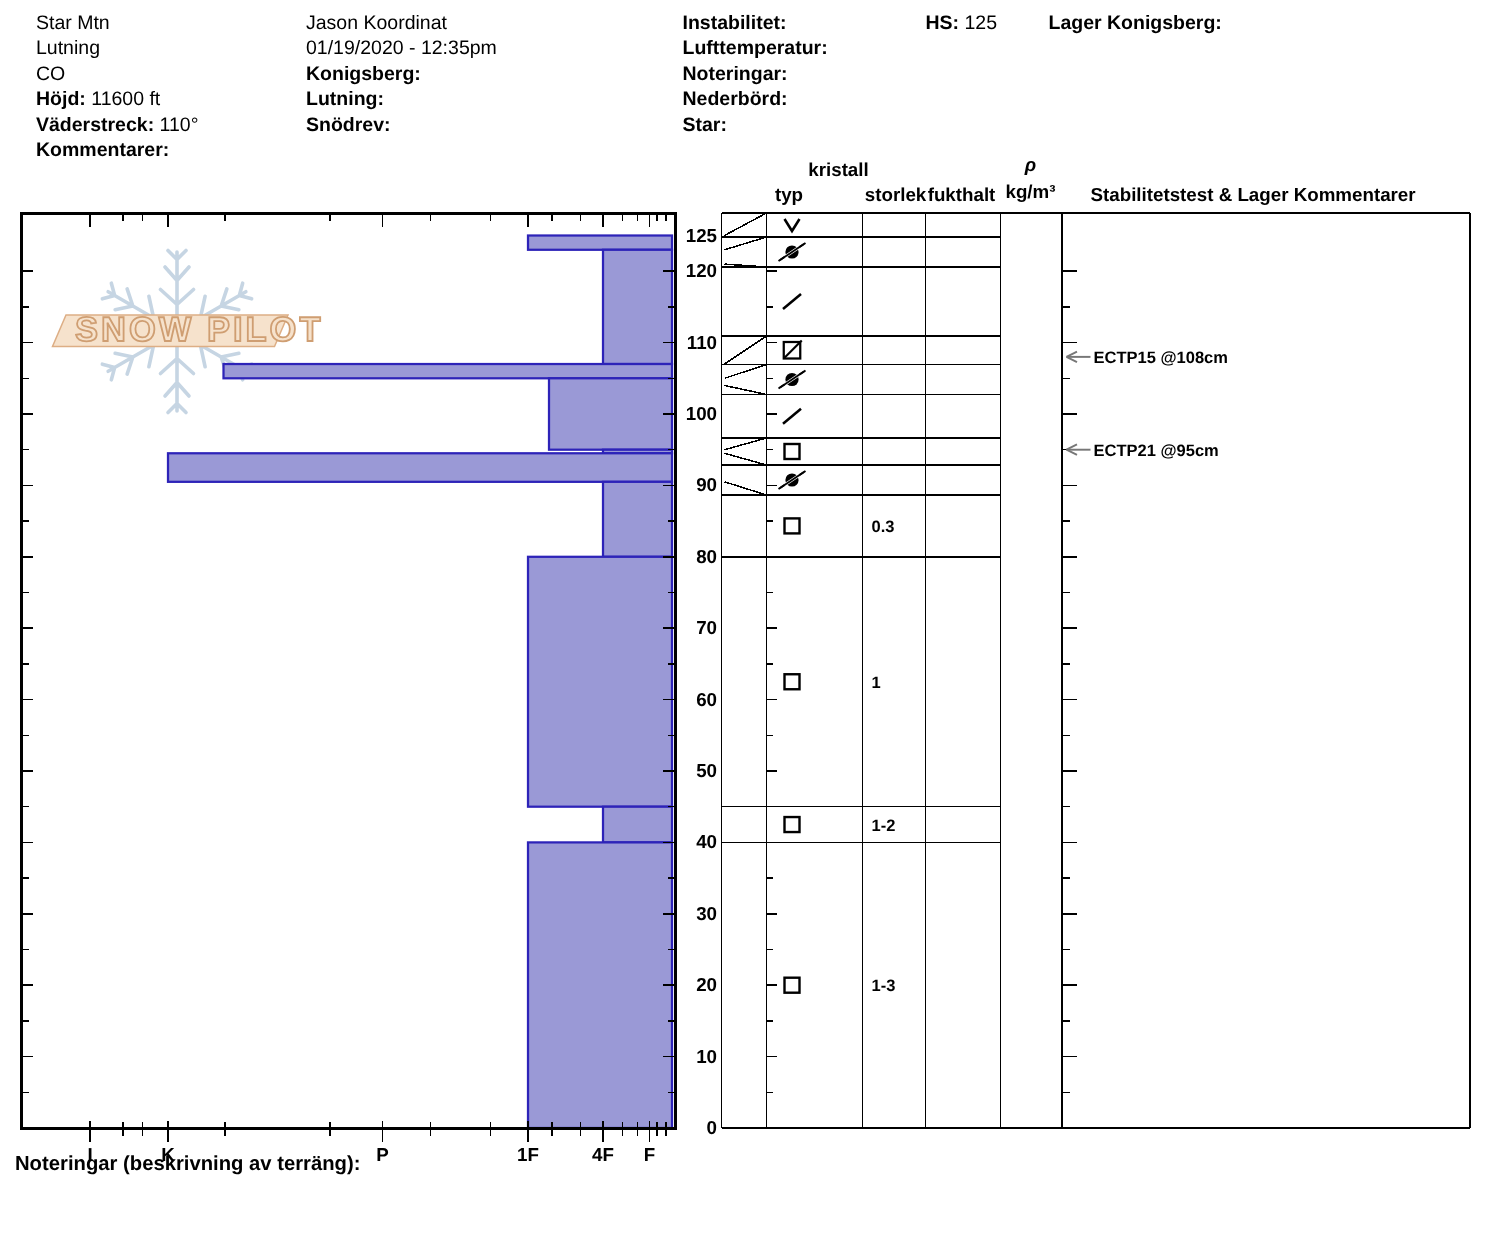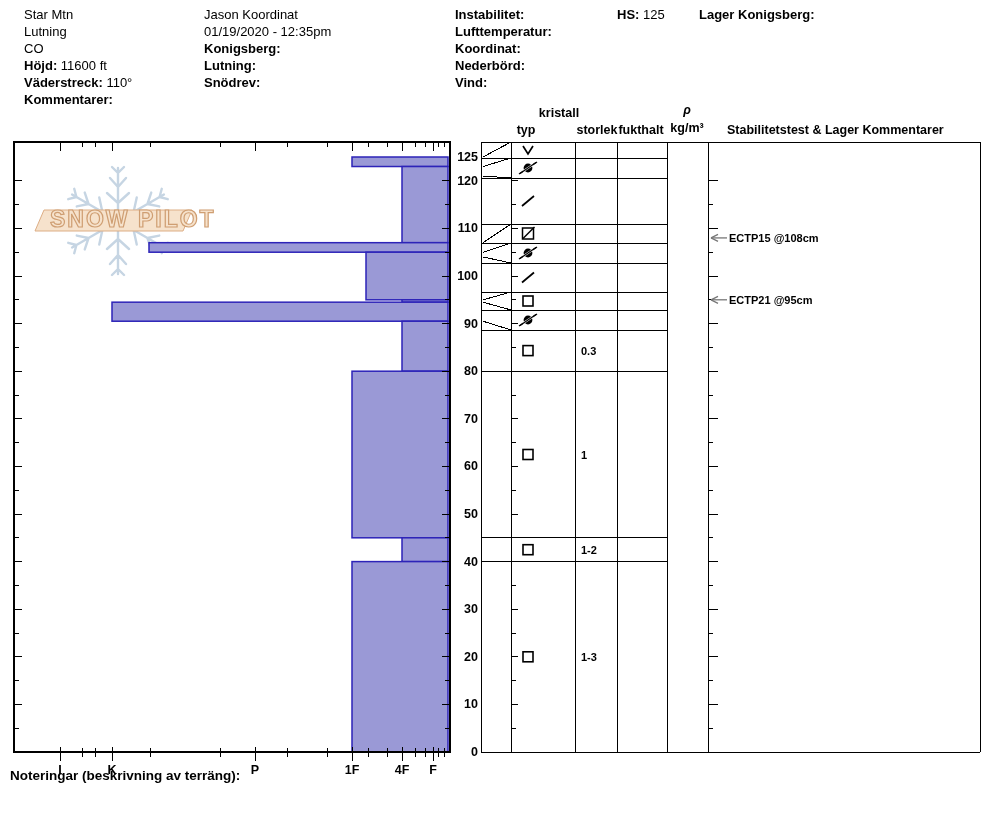--- a/index.html
+++ b/index.html
@@ -28,23 +28,23 @@
   <div class="hcol" style="left:192px" id="hcol2">
       <div>Jason Koordinat</div>
       <div>01/19/2020 - 12:35pm</div>
       <div><b>Konigsberg:</b></div>
       <div><b>Lutning:</b></div>
       <div><b>Snödrev:</b></div>
     </div>
   <div class="hcol" style="left:443px" id="hcol3">
       <div><b>Instabilitet:</b></div>
       <div><b>Lufttemperatur:</b></div>
-      <div><b>Koordinat:</b></div>
+      <div><b>Noteringar:</b></div>
       <div><b>Nederbörd:</b></div>
-      <div><b>Vind:</b></div>
+      <div><b>Star:</b></div>
     </div>
   <div class="hcol" style="left:605px">
     <b>HS:</b>
     <span>125</span>
   </div>
   <div class="hcol" style="left:687px">
     <b>Lager Konigsberg:</b>
   </div>
 
   <svg id="profile-svg" width="994" height="840" viewBox="0 0 994 840">

